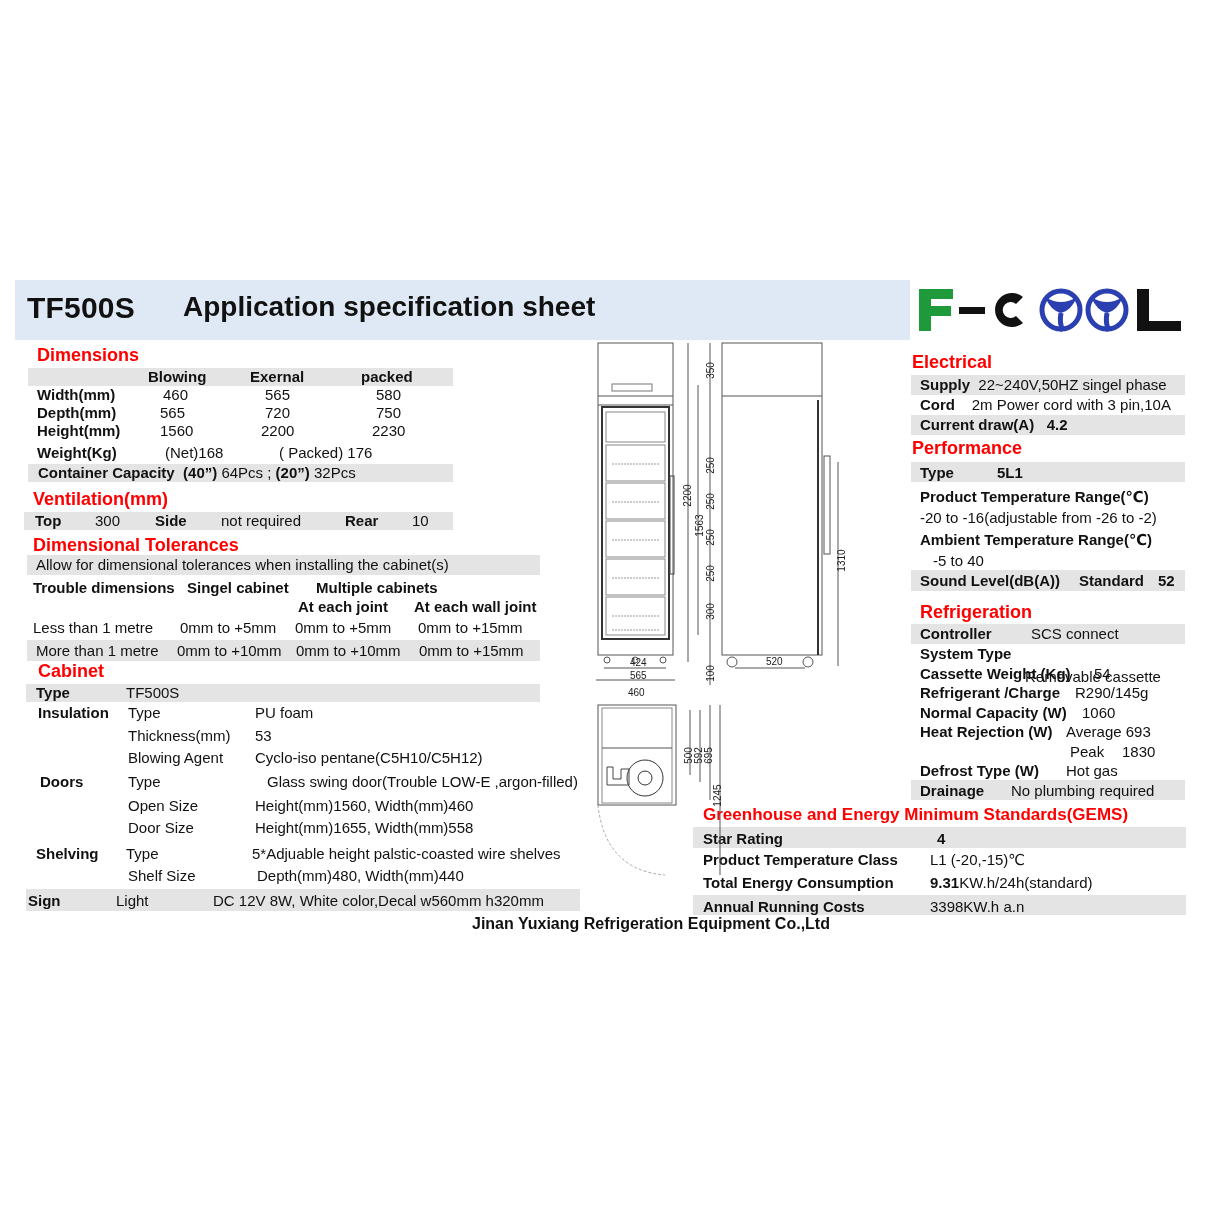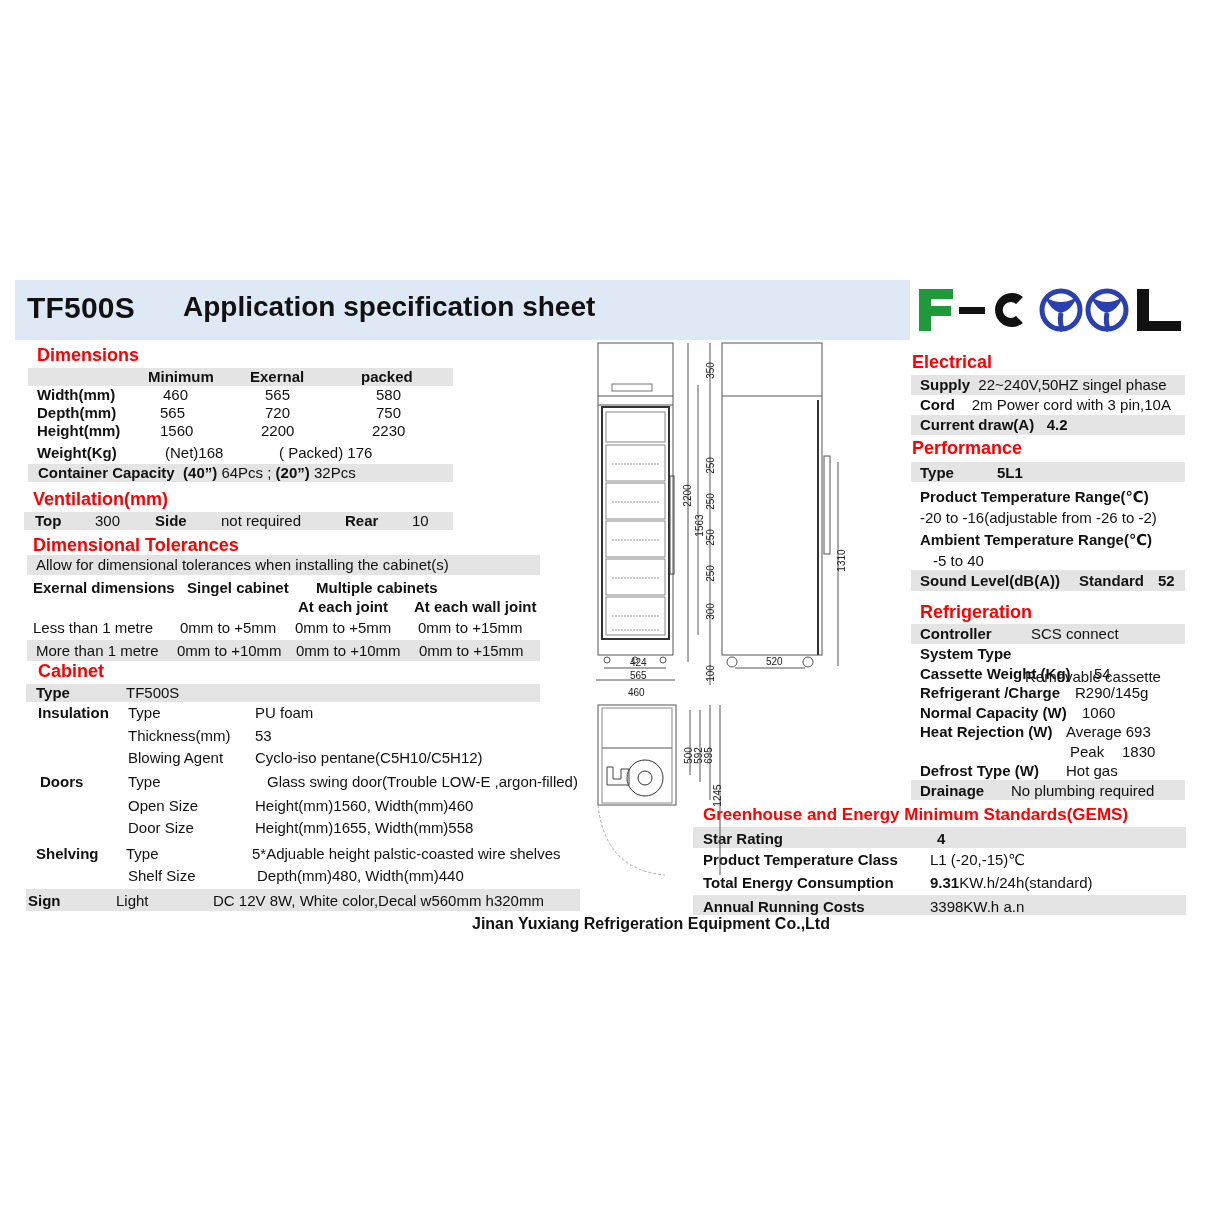--- a/index.html
+++ b/index.html
@@ -44,21 +44,21 @@
       <path d="M176 14 q16 10 32 0 q-6 14 -16 16 q-10 -2 -16 -16 z" fill="#2a3fb0"></path>
       <path d="M192 30 q-2 10 2 18" stroke="#2a3fb0" stroke-width="5" fill="none"></path>
     </g>
 
     <path d="M222 6 h12 v32 h32 v10 h-44 z" fill="#111"></path>
   </svg>
 </div>
 
 <div class="abs sec" style="left:37px;top:345px;">Dimensions</div>
 <div class="abs bar" style="left:28px;top:368px;width:425px;"></div>
-<div class="abs t b" style="left:148px;top:368px;">Minimum</div>
+<div class="abs t b" style="left:148px;top:368px;">Blowing</div>
 <div class="abs t b" style="left:250px;top:368px;">Exernal</div>
 <div class="abs t b" style="left:361px;top:368px;">packed</div>
 
 <div class="abs t b" style="left:37px;top:386px;">Width(mm)</div>
 <div class="abs t" style="left:163px;top:386px;">460</div>
 <div class="abs t" style="left:265px;top:386px;">565</div>
 <div class="abs t" style="left:376px;top:386px;">580</div>
 
 <div class="abs t b" style="left:37px;top:404px;">Depth(mm)</div>
 <div class="abs t" style="left:160px;top:404px;">565</div>
@@ -88,21 +88,21 @@
 <div class="abs t b" style="left:35px;top:512px;">Top</div>
 <div class="abs t" style="left:95px;top:512px;">300</div>
 <div class="abs t b" style="left:155px;top:512px;">Side</div>
 <div class="abs t" style="left:221px;top:512px;">not required</div>
 <div class="abs t b" style="left:345px;top:512px;">Rear</div>
 <div class="abs t" style="left:412px;top:512px;">10</div>
 
 <div class="abs sec" style="left:33px;top:535px;">Dimensional Tolerances</div>
 <div class="abs bar" style="left:27px;top:555px;width:513px;height:20px;"></div>
 <div class="abs t" style="left:36px;top:556px;">Allow for dimensional tolerances when installing the cabinet(s)</div>
-<div class="abs t b" style="left:33px;top:579px;">Exernal dimensions</div>
+<div class="abs t b" style="left:33px;top:579px;">Trouble dimensions</div>
 <div class="abs t b" style="left:187px;top:579px;">Singel cabinet</div>
 <div class="abs t b" style="left:316px;top:579px;">Multiple cabinets</div>
 <div class="abs t b" style="left:298px;top:598px;">At each joint</div>
 <div class="abs t b" style="left:414px;top:598px;">At each wall joint</div>
 
 <div class="abs t" style="left:33px;top:619px;">Less than 1 metre</div>
 <div class="abs t" style="left:180px;top:619px;">0mm to +5mm</div>
 <div class="abs t" style="left:295px;top:619px;">0mm to +5mm</div>
 <div class="abs t" style="left:418px;top:619px;">0mm to +15mm</div>
 

